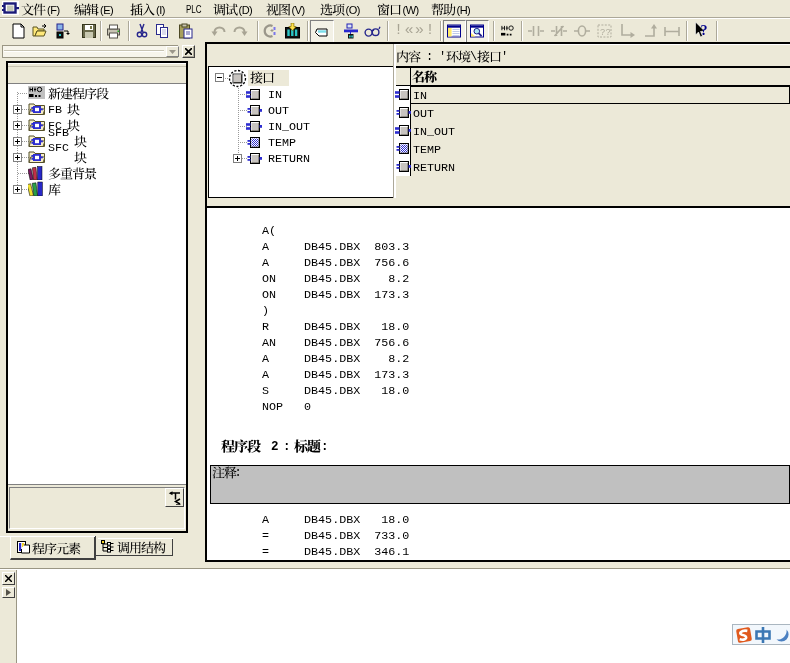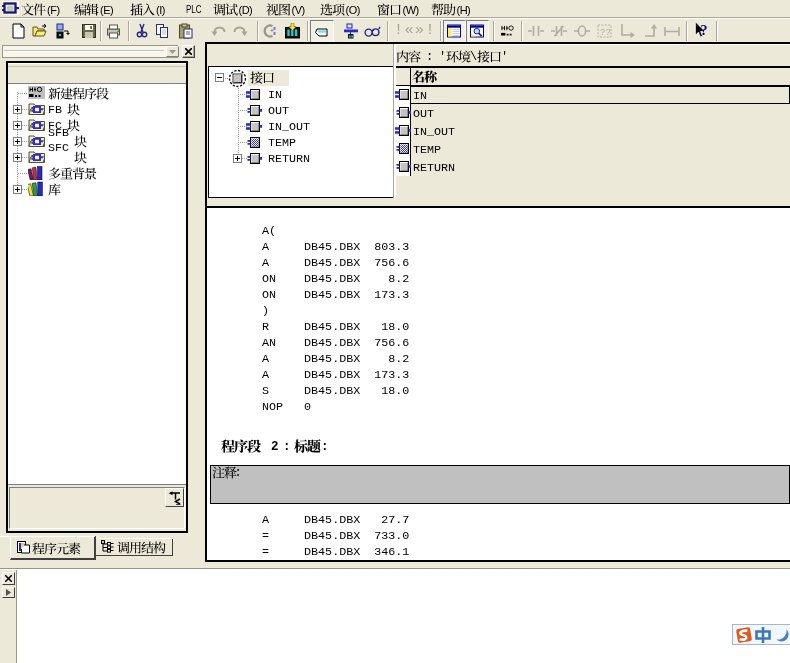--- a/index.html
+++ b/index.html
@@ -609,21 +609,21 @@
     <use href="#b6807" x="0"></use>
     <use href="#b9898" x="92"></use>
   </svg>
 <div style="position:absolute;left:321px;top:440px;font:bold 12.5px 'Liberation Mono',monospace;white-space:pre;line-height:15.5px;color:#000">:</div>
 <div style="position:absolute;left:210px;top:465px;width:580px;height:39px;background:#c0c0c0;border:1px solid #000"></div>
 <svg style="position:absolute;left:212px;top:466px;overflow:visible" width="26" height="14" viewBox="0 0 199.3 107.3">
     <use href="#u6ce8" x="0"></use>
     <use href="#u91ca" x="92"></use>
   </svg>
 <div style="position:absolute;left:234.5px;top:466px;font:12px 'Liberation Mono',monospace;white-space:pre;line-height:15px;color:#000">:</div>
-<div style="position:absolute;left:262px;top:512px;font:11.7px 'Liberation Mono',monospace;line-height:16px;white-space:pre">A     DB45.DBX   27.7
+<div style="position:absolute;left:262px;top:512px;font:11.7px 'Liberation Mono',monospace;line-height:16px;white-space:pre">A     DB45.DBX   18.0
 =     DB45.DBX  733.0
 =     DB45.DBX  346.1</div>
 <div style="position:absolute;left:0px;top:562px;width:790px;height:8px;background:#ece9d8"></div>
 <div style="position:absolute;left:0px;top:568px;width:790px;height:1px;background:#9a9684"></div>
 <div style="position:absolute;left:0px;top:569px;width:790px;height:1px;background:#fff"></div>
 <div style="position:absolute;left:0px;top:570px;width:790px;height:93px;background:#ece9d8"></div>
 <div style="position:absolute;left:16px;top:570px;width:774px;height:93px;background:#fff;border-left:1px solid #9a9684"></div>
 <div style="position:absolute;left:2px;top:572px;width:13px;height:13px;background:#ece9d8;border:1px solid;border-color:#fff #404040 #404040 #fff"></div>
 <svg class="abs" style="left:5px;top:575px" width="7" height="7" viewBox="0 0 7 7">
     <path d="M0 0l7 7M7 0l-7 7" stroke="#000" stroke-width="1.5"></path>

